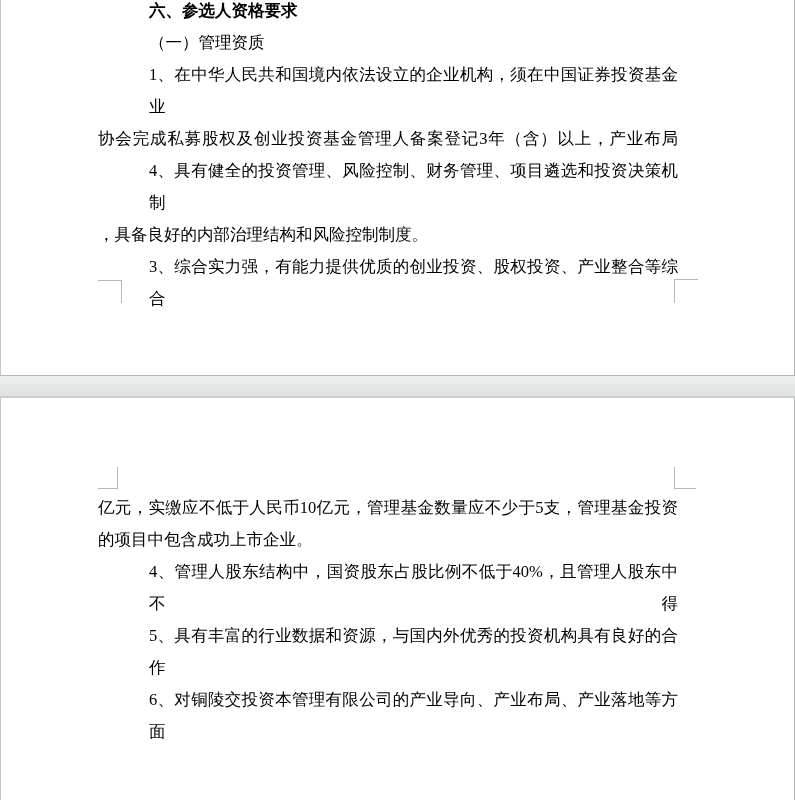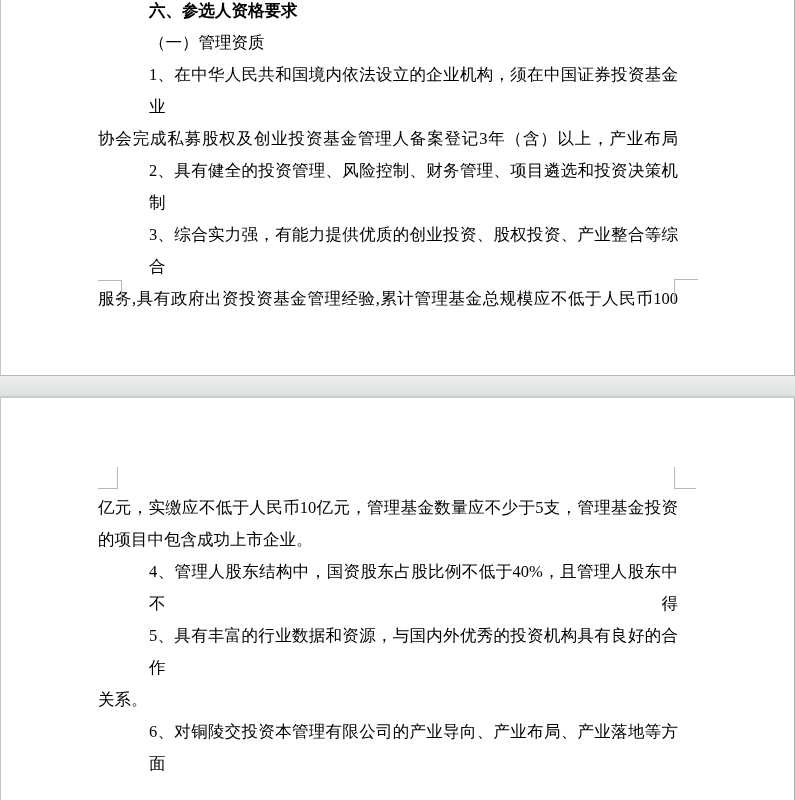--- a/index.html
+++ b/index.html
@@ -68,37 +68,36 @@
 <body>
 
 <div class="screen">
 
   <div class="page page-1">
     <div class="textblock tb-1">
       <div class="line ind bold">六、参选人资格要求</div>
       <div class="line ind">（一）管理资质</div>
       <div class="line ind jst">1、在中华人民共和国境内依法设立的企业机构，须在中国证券投资基金业</div>
       <div class="line jst">协会完成私募股权及创业投资基金管理人备案登记3年（含）以上，产业布局</div>
-      <div class="line ind jst">2、具有健全的投资管理、风险控制、财务管理、项目遴选和投资决策机制</div>
+      <div class="line ind jst">4、具有健全的投资管理、风险控制、财务管理、项目遴选和投资决策机制</div>
+      <div class="line">，具备良好的内部治理结构和风险控制制度。</div>
       <div class="line ind jst">3、综合实力强，有能力提供优质的创业投资、股权投资、产业整合等综合</div>
-      <div class="line jst">服务,具有政府出资投资基金管理经验,累计管理基金总规模应不低于人民币100</div>
     </div>
     <div class="mark mark-bl"></div>
     <div class="mark mark-br"></div>
   </div>
 
   <div class="page-gap"></div>
 
   <div class="page page-2">
     <div class="mark mark-tl"></div>
     <div class="mark mark-tr"></div>
     <div class="textblock tb-2">
       <div class="line jst">亿元，实缴应不低于人民币10亿元，管理基金数量应不少于5支，管理基金投资</div>
       <div class="line">的项目中包含成功上市企业。</div>
       <div class="line ind jst">4、管理人股东结构中，国资股东占股比例不低于40%，且管理人股东中不得</div>
       <div class="line ind jst">5、具有丰富的行业数据和资源，与国内外优秀的投资机构具有良好的合作</div>
-      <div class="line">关系。</div>
       <div class="line ind jst">6、对铜陵交投资本管理有限公司的产业导向、产业布局、产业落地等方面</div>
 
     </div>
   </div>
 
 </div>
 
 </body></html>

